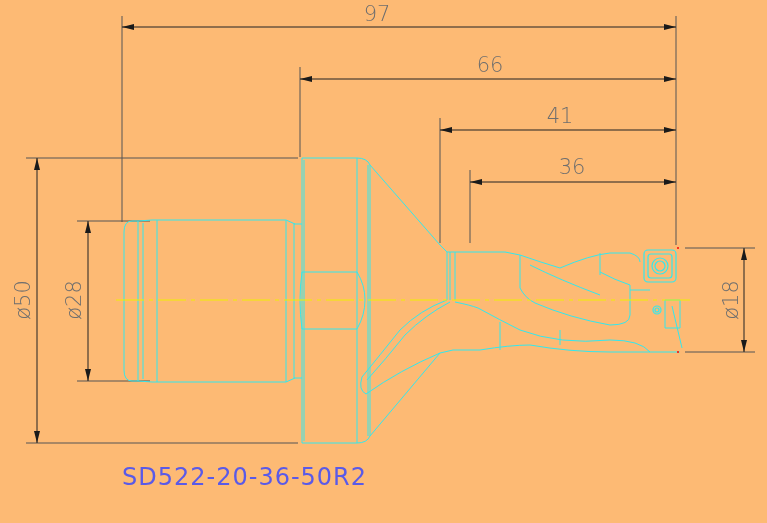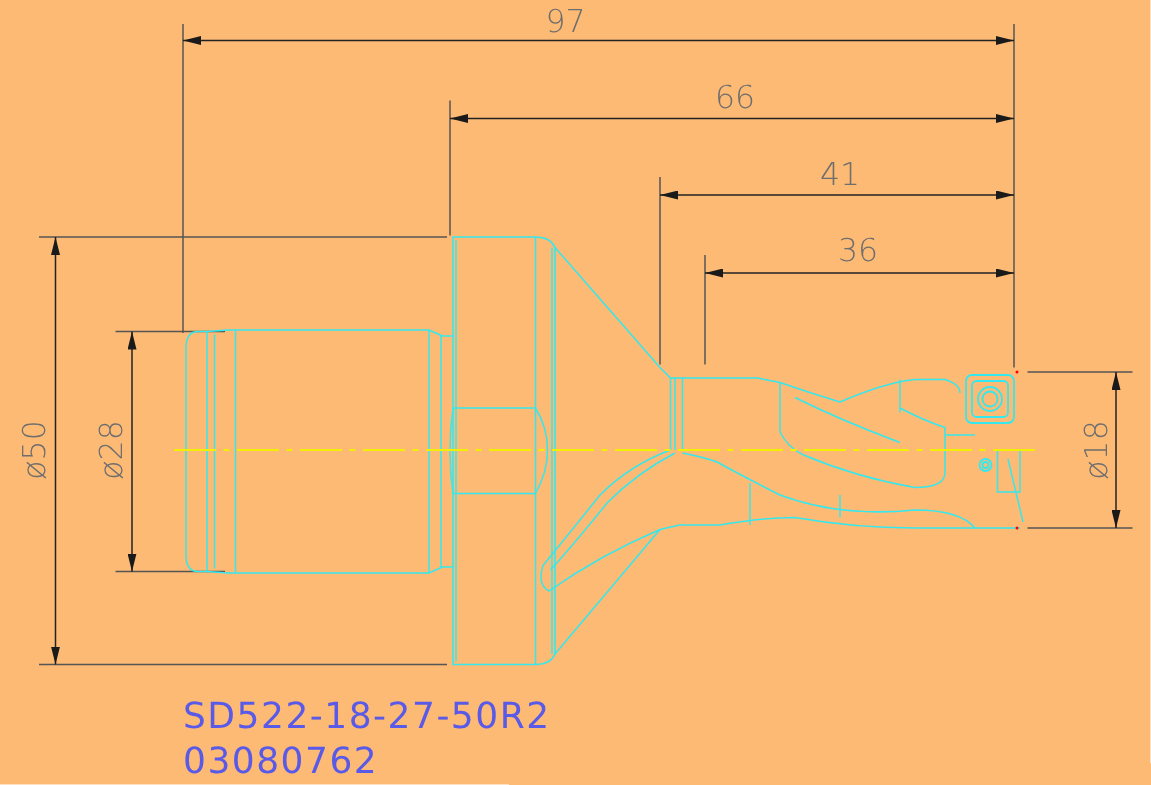--- a/index.html
+++ b/index.html
@@ -111,15 +111,14 @@
       <circle cx="657" cy="310" r="4"></circle>
       <circle cx="657" cy="310" r="2"></circle>
     </g>
 
     <line x1="116" y1="300" x2="690" y2="300" stroke="#f0f000" stroke-width="1.2" stroke-dasharray="28,5,4,5"></line>
 
     <circle cx="678" cy="248" r="1" fill="#ff0000"></circle>
     <circle cx="678" cy="352" r="1" fill="#ff0000"></circle>
   </svg>
 
-  <div class="label" style="left:122px; top:464px;">SD522-18-27-50R2</div>
-  <div class="label" style="left:122px; top:494px;">03080762</div>
+  <div class="label" style="left:122px; top:464px;">SD522-20-36-50R2</div>
 </div>
 
 </body></html>

